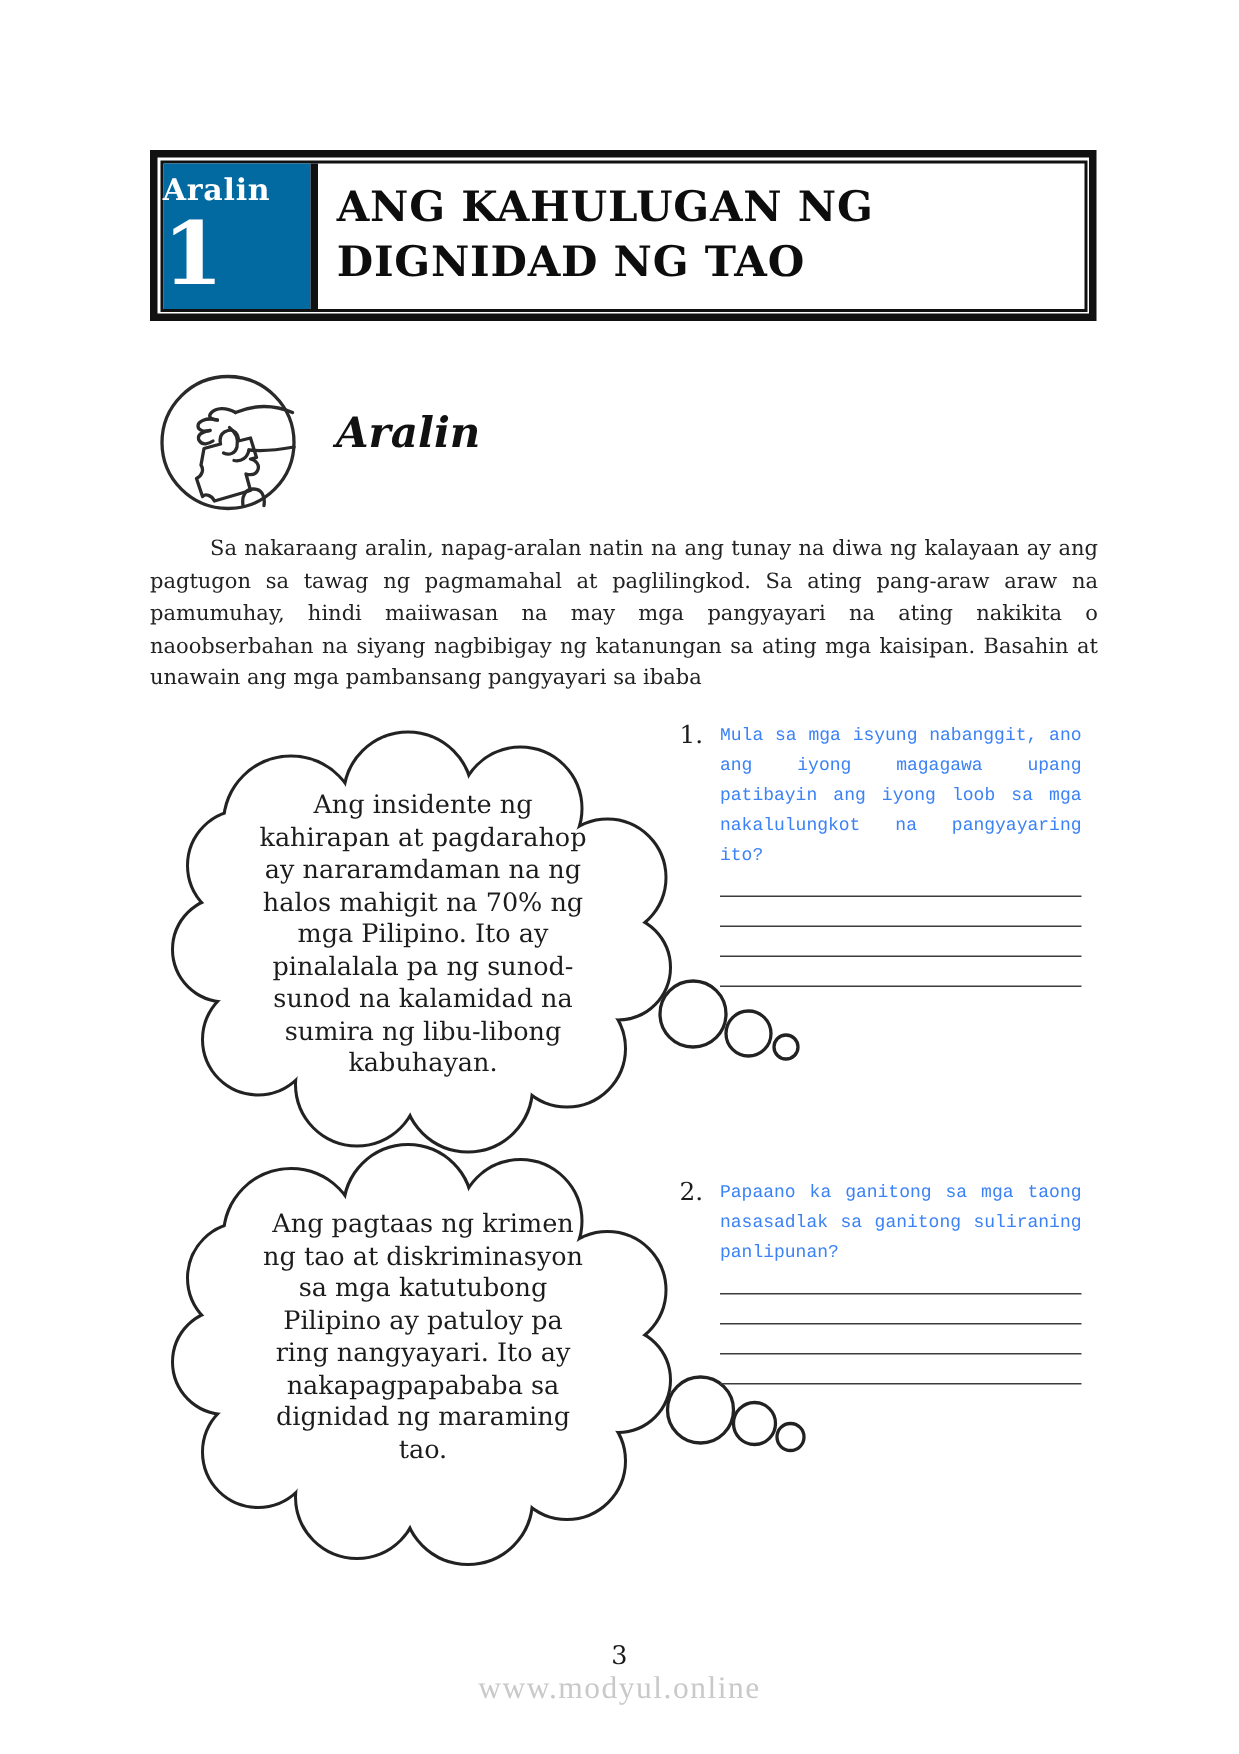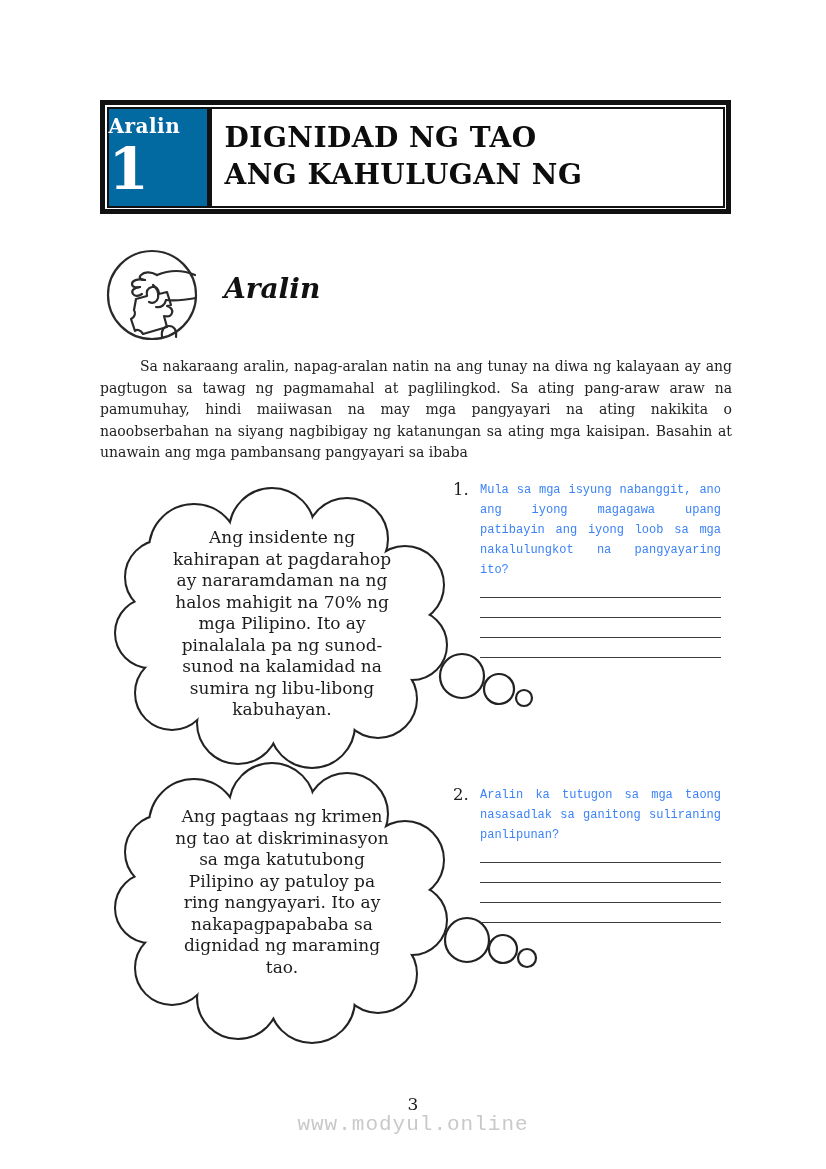--- a/index.html
+++ b/index.html
@@ -145,40 +145,40 @@
     width: 100%;
     text-align: center;
     font-size: 17px;
     color: #1a1a1a;
   }
   .watermark {
     position: absolute;
     left: 0; top: 1113px;
     width: 100%;
     text-align: center;
-    font-family: Liberation Mono, monospace;
+    font-family: Liberation Serif, serif;
     font-size: 21px;
     letter-spacing: 1px;
     color: #c9c9c9;
   }
 </style>
 </head>
 <body>
 
 <div class="page">
 
   <div class="lesson-header">
     <div class="lesson-header-inner">
       <div class="lesson-badge">
         <div class="lesson-label">Aralin</div>
         <div class="lesson-number">1</div>
       </div>
       <div class="lesson-title">
+        <div>ANG KAHULUGAN NG</div>
         <div>DIGNIDAD NG TAO</div>
-        <div>ANG KAHULUGAN NG</div>
       </div>
     </div>
   </div>
 
   <div class="balikan-icon">
     <svg width="95" height="100" viewBox="0 0 95 100" fill="none" stroke="#2a2a2a" stroke-width="2.2" stroke-linecap="round" stroke-linejoin="round">
       <circle cx="47" cy="50" r="44"></circle>
 
       <path d="M 90 30 C 76 24 64 25 52 30"></path>
       <path d="M 91 53 C 80 55 70 56 61 55"></path>
@@ -304,21 +304,21 @@
       <div class="answer-line"></div>
       <div class="answer-line"></div>
       <div class="answer-line"></div>
       <div class="answer-line"></div>
     </div>
   </div>
 
   <div class="question question2">
     <div class="q-row">
       <div class="q-number">2.</div>
-      <div class="q-text">Aralin ka tutugon sa mga taong nasasadlak sa ganitong suliraning panlipunan?</div>
+      <div class="q-text">Papaano ka ganitong sa mga taong nasasadlak sa ganitong suliraning panlipunan?</div>
     </div>
     <div class="answer-lines">
       <div class="answer-line"></div>
       <div class="answer-line"></div>
       <div class="answer-line"></div>
       <div class="answer-line"></div>
     </div>
   </div>
 
   <div class="page-number">3</div>

